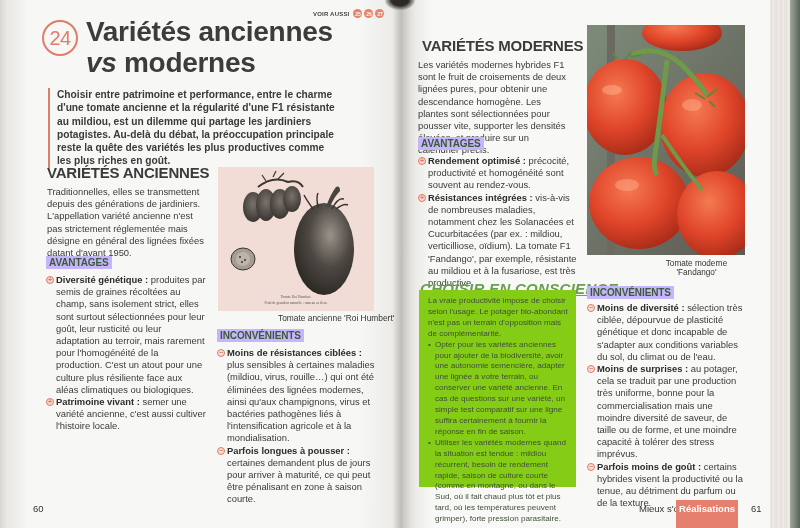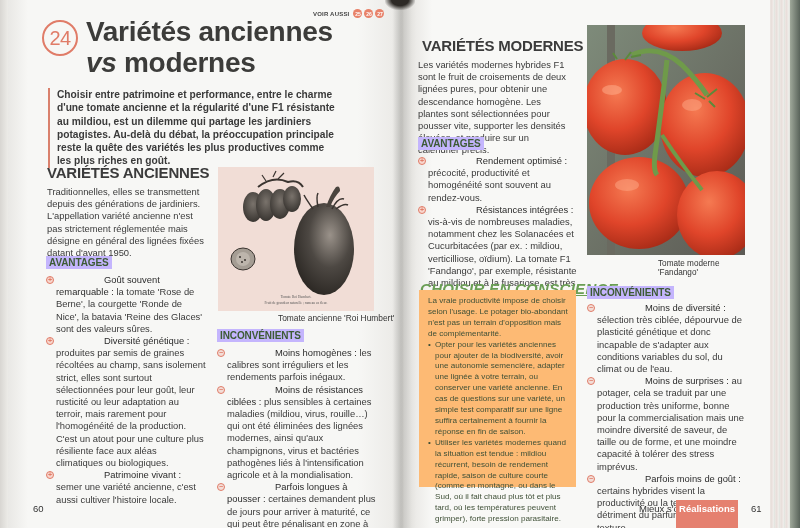--- a/index.html
+++ b/index.html
@@ -48,39 +48,39 @@
 
   
   .sec-title { position: absolute; font-size: 15px; font-weight: bold; color: #3b3b3b; letter-spacing: -0.2px; }
   .body-text { position: absolute; font-size: 9.4px; line-height: 12.2px; color: #3a3a3a; }
 
   .tag { position: absolute; background: #c4b5fd; color: #3c5a34; font-size: 10px; font-weight: bold;
     padding: 1px 3px; letter-spacing: -0.1px; }
 
   .bullets { position: absolute; font-size: 9.4px; line-height: 12.2px; color: #3a3a3a; list-style: none; }
   .bullets li { position: relative; padding-left: 10px; }
-  .bullets li b { font-weight: normal; color: #2c2c2c; margin-left: 48px; }
+  .bullets li b { font-weight: bold; color: #2c2c2c; }
   .bul-icon { position: absolute; left: 0; top: 2px; width: 8px; height: 8px; border-radius: 50%;
     border: 1px solid #e07c68; background: #f8d6cd; color: #e07c68; font-size: 7px; line-height: 6px;
     text-align: center; font-weight: bold; }
   .bul-icon.minus { background: #f3ddd7; }
 
   
   .illus { position: absolute; left: 218px; top: 167px; width: 156px; height: 144px; background: #f1ddd6; overflow: hidden; }
   .illus-caption { position: absolute; left: 278px; top: 313px; font-size: 8.4px; color: #333; }
   .illus-inner-caption { position: absolute; left: 0; width: 100%; text-align: center; font-size: 3.5px; color: #555; font-family: "Liberation Serif", serif; }
 
   
   .photo { position: absolute; left: 587px; top: 25px; width: 158px; height: 230px; background: #6e6c66; overflow: hidden; }
-  .photo-caption { position: absolute; left: 658px; top: 259px; font-size: 8.2px; color: #333; }
+  .photo-caption { position: absolute; left: 658px; top: 259px; font-size: 8.2px; color: #333; text-align: center; }
 
   
   .conscience-title { position: absolute; left: 420px; top: 280px; font-size: 15px; font-style: italic; font-weight: bold;
     color: #6a9e55; letter-spacing: 0.3px; text-decoration: underline; text-decoration-color: #6a9e55; text-underline-offset: 1px; }
-  .conscience-box { position: absolute; left: 419px; top: 290px; width: 157px; height: 197px; background: #fdba74;
+  .conscience-box { position: absolute; left: 419px; top: 290px; width: 157px; height: 197px; background: #84cc16;
     padding: 6px 6px 0 9px; font-size: 8.1px; line-height: 10.9px; color: #3e4f36; }
   .conscience-box ul { list-style: none; }
   .conscience-box li { position: relative; padding-left: 7px; }
   .conscience-box li::before { content: "•"; position: absolute; left: 0; top: 0; }
 
   
   .page-num { position: absolute; font-size: 9.5px; color: #333; }
   .footer-section { position: absolute; left: 591px; top: 503px; font-size: 9.5px; color: #333; margin-left: 48px; }
   .footer-tab { position: absolute; left: 676px; top: 500px; width: 62px; height: 28px; background: #e5806f;
     color: #fff; font-size: 9.5px; font-weight: bold; text-align: center; padding-top: 3px; }
@@ -109,21 +109,20 @@
     <span class="vs">vs</span><span> modernes</span>
   </h1>
 
   <p class="intro">Choisir entre patrimoine et performance, entre le charme d'une tomate ancienne et la régularité d'une F1 résistante au mildiou, est un dilemme qui partage les jardiniers potagistes. Au-delà du débat, la préoccupation principale reste la quête des variétés les plus productives comme les plus riches en goût.</p>
 
   <h2 class="sec-title" style="left:47px; top:164px;">VARIÉTÉS ANCIENNES</h2>
   <p class="body-text" style="left:47px; top:186px; width:158px;">Traditionnelles, elles se transmettent depuis des générations de jardiniers. L'appellation variété ancienne n'est pas strictement réglementée mais désigne en général des lignées fixées datant d'avant 1950.</p>
 
   <div class="tag" style="left:46px; top:256px;">AVANTAGES</div>
   <ul class="bullets" style="left:46px; top:274px; width:160px;">
-    <li><span class="bul-icon">+</span><b>Goût souvent remarquable :</b><span> la tomate 'Rose de Berne', la courgette 'Ronde de Nice', la batavia 'Reine des Glaces' sont des valeurs sûres.</span></li>
     <li><span class="bul-icon">+</span><b>Diversité génétique :</b><span> produites par semis de graines récoltées au champ, sans isolement strict, elles sont surtout sélectionnées pour leur goût, leur rusticité ou leur adaptation au terroir, mais rarement pour l'homogénéité de la production. C'est un atout pour une culture plus résiliente face aux aléas climatiques ou biologiques.</span></li>
     <li><span class="bul-icon">+</span><b>Patrimoine vivant :</b><span> semer une variété ancienne, c'est aussi cultiver l'histoire locale.</span></li>
   </ul>
 
   <div class="illus">
     <svg width="156" height="144" viewBox="0 0 156 144">
       <defs>
         <radialGradient id="tg" cx="0.6" cy="0.35" r="0.7">
           <stop offset="0" stop-color="#9a928a"></stop>
           <stop offset="0.5" stop-color="#4d4843"></stop>
@@ -152,21 +151,20 @@
         <circle cx="27" cy="93" r="1" fill="#3a3430"></circle>
         <circle cx="24" cy="95" r="1" fill="#3a3430"></circle>
     </svg>
     <div class="illus-inner-caption" style="top:128px;">Tomate Roi Humbert.</div>
     <div class="illus-inner-caption" style="top:134px;">Fruit de grandeur naturelle ; rameau en fleur.</div>
   </div>
   <div class="illus-caption">Tomate ancienne 'Roi Humbert'</div>
 
   <div class="tag" style="left:217px; top:329px;">INCONVÉNIENTS</div>
   <ul class="bullets" style="left:217px; top:347px; width:160px;">
-    <li><span class="bul-icon minus">−</span><b>Moins homogènes :</b><span> les calibres sont irréguliers et les rendements parfois inégaux.</span></li>
     <li><span class="bul-icon minus">−</span><b>Moins de résistances ciblées :</b><span> plus sensibles à certaines maladies (mildiou, virus, rouille…) qui ont été éliminées des lignées modernes, ainsi qu'aux champignons, virus et bactéries pathogènes liés à l'intensification agricole et à la mondialisation.</span></li>
     <li><span class="bul-icon minus">−</span><b>Parfois longues à pousser :</b><span> certaines demandent plus de jours pour arriver à maturité, ce qui peut être pénalisant en zone à saison courte.</span></li>
   </ul>
 
   <div class="page-num" style="left:33px; top:503px;">60</div>
 
   <h2 class="sec-title" style="left:422px; top:37px;">VARIÉTÉS MODERNES</h2>
   <p class="body-text" style="left:418px; top:59px; width:150px;">Les variétés modernes hybrides F1 sont le fruit de croisements de deux lignées pures, pour obtenir une descendance homogène. Les plantes sont sélectionnées pour pousser vite, supporter les densités élevées, et  produire sur un calendrier précis.</p>
 
   <div class="tag" style="left:418px; top:137px;">AVANTAGES</div>

